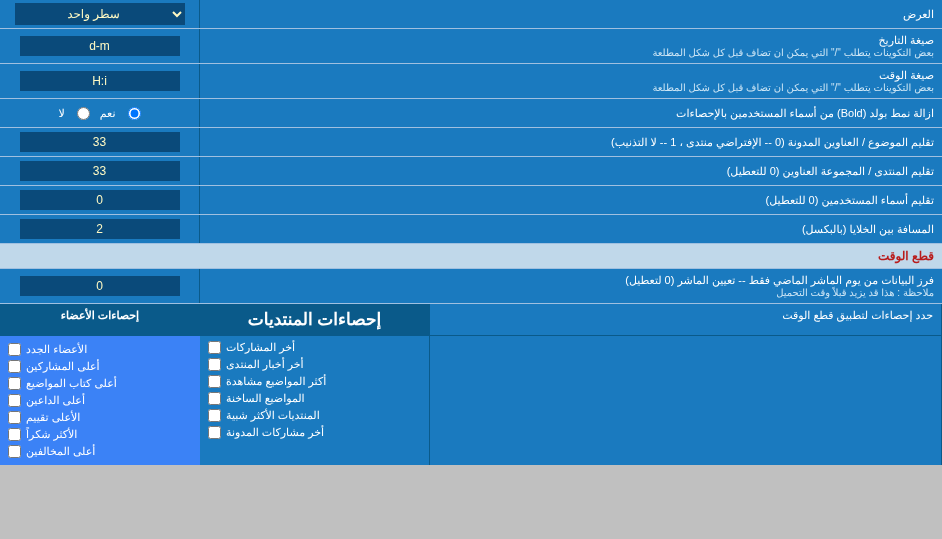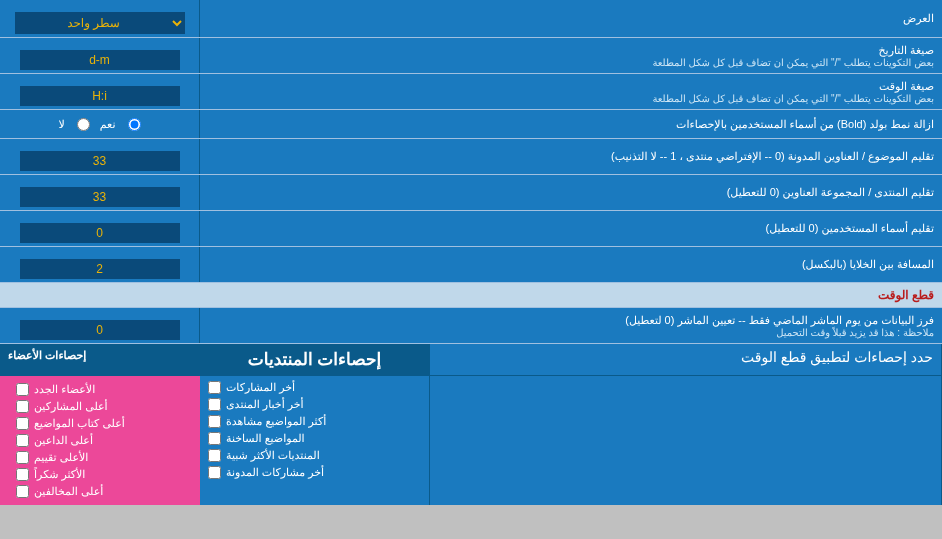--- a/index.html
+++ b/index.html
@@ -39,28 +39,27 @@
       background: #1a7abf;
       display: flex;
       align-items: center;
       justify-content: center;
       padding: 3px 5px;
       border-right: 1px solid #0a5a8a;
     }
     .row-input input[type="text"],
     .row-input select {
       background: #0a4a7a;
-      color: #eab308;
+      color: #fef9c3;
       border: none;
       padding: 3px 6px;
       font-size: 12px;
       width: 160px;
       text-align: center;
       direction: ltr;
-      margin-top: 9px;
     }
     .row-input select {
       width: 170px;
     }
     .section-header {
       background: #c0d8ea;
       color: #b91c1c;
       font-weight: bold;
       padding: 5px 8px;
       text-align: right;
@@ -202,27 +201,27 @@
       </div>
     </div>
     <div class="row-input">
       <input type="text" value="0" style="">
     </div>
   </div>
 
   <div style="background:#1a7abf;">
 
     <div style="display:flex; border-bottom:1px solid #0a5a8a;">
-      <div style="flex:1; background:#1a7abf; padding:5px 8px; color:#fff; text-align:right; font-size:14px; border-right:1px solid #0a5a8a;">
+      <div style="flex:1; background:#1a7abf; padding:5px 8px; color:#fff; text-align:right; font-size:11px; border-right:1px solid #0a5a8a;">
         <span>حدد إحصاءات لتطبيق قطع الوقت</span>
       </div>
       <div style="width:230px; background:#0a5a8a; color:#fff; font-weight:bold; padding:5px 8px; text-align:center; font-size:17px; border-right:1px solid #0a5a8a;">
         <span>إحصاءات المنتديات</span>
       </div>
-      <div style="width:200px; background:#0a5a8a; color:#fff; font-weight:bold; padding:5px 8px; text-align:left; font-size:11px;">
+      <div style="width:200px; background:#0a5a8a; color:#fff; font-weight:bold; padding:5px 8px; text-align:center; font-size:11px;">
         <span>إحصاءات الأعضاء</span>
       </div>
     </div>
 
     <div style="display:flex;">
 
       <div style="flex:1; background:#1a7abf; padding:5px 8px; border-right:1px solid #0a5a8a;"></div>
 
       <div style="width:230px; background:#1a7abf; padding:3px 8px; border-right:1px solid #0a5a8a;">
         <div class="checkbox-item">
@@ -244,21 +243,21 @@
         <div class="checkbox-item">
           <span>المنتديات الأكثر شبية</span>
           <input type="checkbox" style="">
         </div>
         <div class="checkbox-item">
           <span>أخر مشاركات المدونة</span>
           <input type="checkbox" style="">
         </div>
       </div>
 
-      <div style="width:200px; background:#ec4899; padding:5px 16px;">
+      <div style="width:200px; background:#3b82f6; padding:5px 8px;">
         <div class="checkbox-item">
           <span>الأعضاء الجدد</span>
           <input type="checkbox" style="">
         </div>
         <div class="checkbox-item">
           <span>أعلى المشاركين</span>
           <input type="checkbox" style="">
         </div>
         <div class="checkbox-item">
           <span>أعلى كتاب المواضيع</span>

